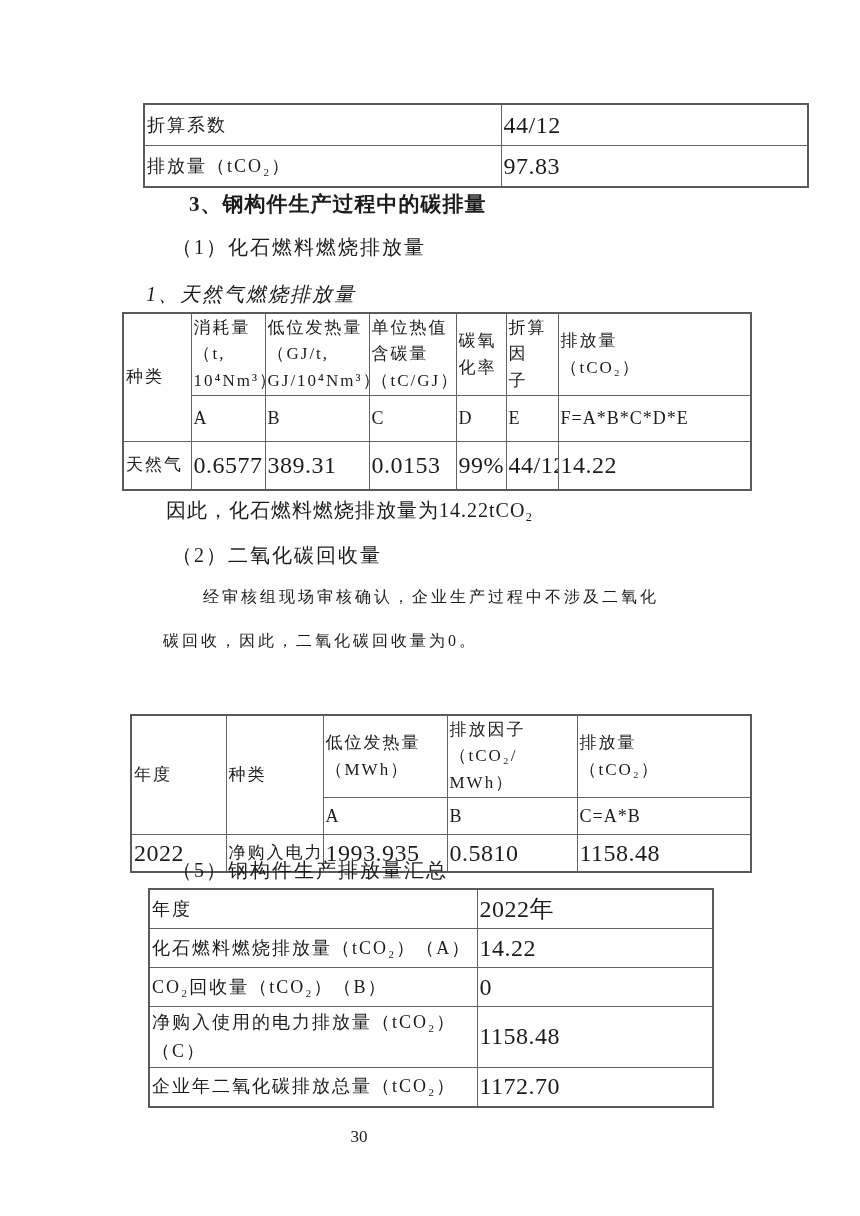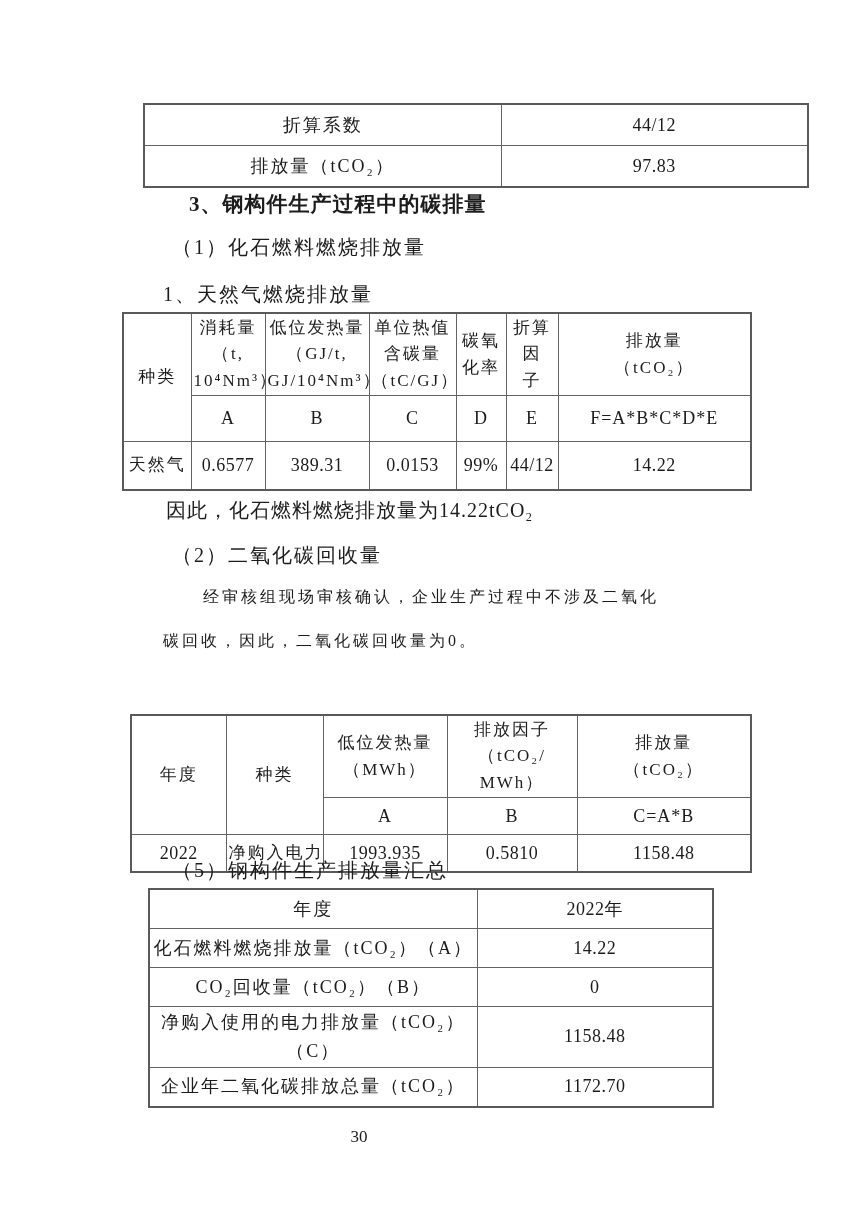--- a/index.html
+++ b/index.html
@@ -21,30 +21,30 @@
   .para-sp { font-size: 16px; letter-spacing: 3px; white-space: nowrap; }
 
   
   table.doc-table {
     border-collapse: collapse;
     table-layout: fixed;
     background: #ffffff;
   }
   table.doc-table td {
     border: 1px solid #636363;
-    text-align: center;
+    text-align: left;
     vertical-align: middle;
     padding: 1px 2px;
     overflow: hidden;
   }
   table.doc-table { border: 2px solid #5a5a5a; }
 
   .cjk      { font-size: 17px; letter-spacing: 2px; white-space: pre-line; line-height: 1.55; }
   .cjk-lg   { font-size: 18px; letter-spacing: 2px; white-space: pre-line; line-height: 1.6; }
-  .num      { font-size: 18px; letter-spacing: 0.5px; }
+  .num      { font-size: 24px; letter-spacing: 0.5px; }
   .formula  { font-size: 18px; letter-spacing: 1px; }
 
   .conv-table  td { height: 38px; }
   .gas-table   tr.r-head td { height: 79px; }
   .gas-table   tr.r-form td { height: 43px; }
   .gas-table   tr.r-data td { height: 45px; }
   .elec-table  tr.r-head td { height: 56px; }
   .elec-table  tr.r-form td { height: 34px; }
   .elec-table  tr.r-data td { height: 34px; margin-top: 28px; }
   .sum-table   td { height: 36px; }
@@ -68,21 +68,21 @@
     </tr>
     <tr>
       <td class="cjk-lg">排放量（tCO₂）</td>
       <td class="num">97.83</td>
     </tr>
   </tbody>
     </table>
 
   <div class="abs h-bold" style="left:166px; top:190px;">3、钢构件生产过程中的碳排量</div>
   <div class="abs h-sub" style="left:172px; top:234px;">（1）化石燃料燃烧排放量</div>
-  <div class="abs h-sub" style="left:163px; top:281px;">1、天然气燃烧排放量</div>
+  <div class="abs h-sub" style="left:146px; top:281px;font-style:italic;">1、天然气燃烧排放量</div>
 
   <table class="doc-table gas-table abs" style="left:122px; top:312px; width:628px;">
     <colgroup>
       <col style="width:68px">
         <col style="width:74px">
         <col style="width:104px">
       <col style="width:87px">
         <col style="width:50px">
         <col style="width:52px">
         <col style="width:193px">

